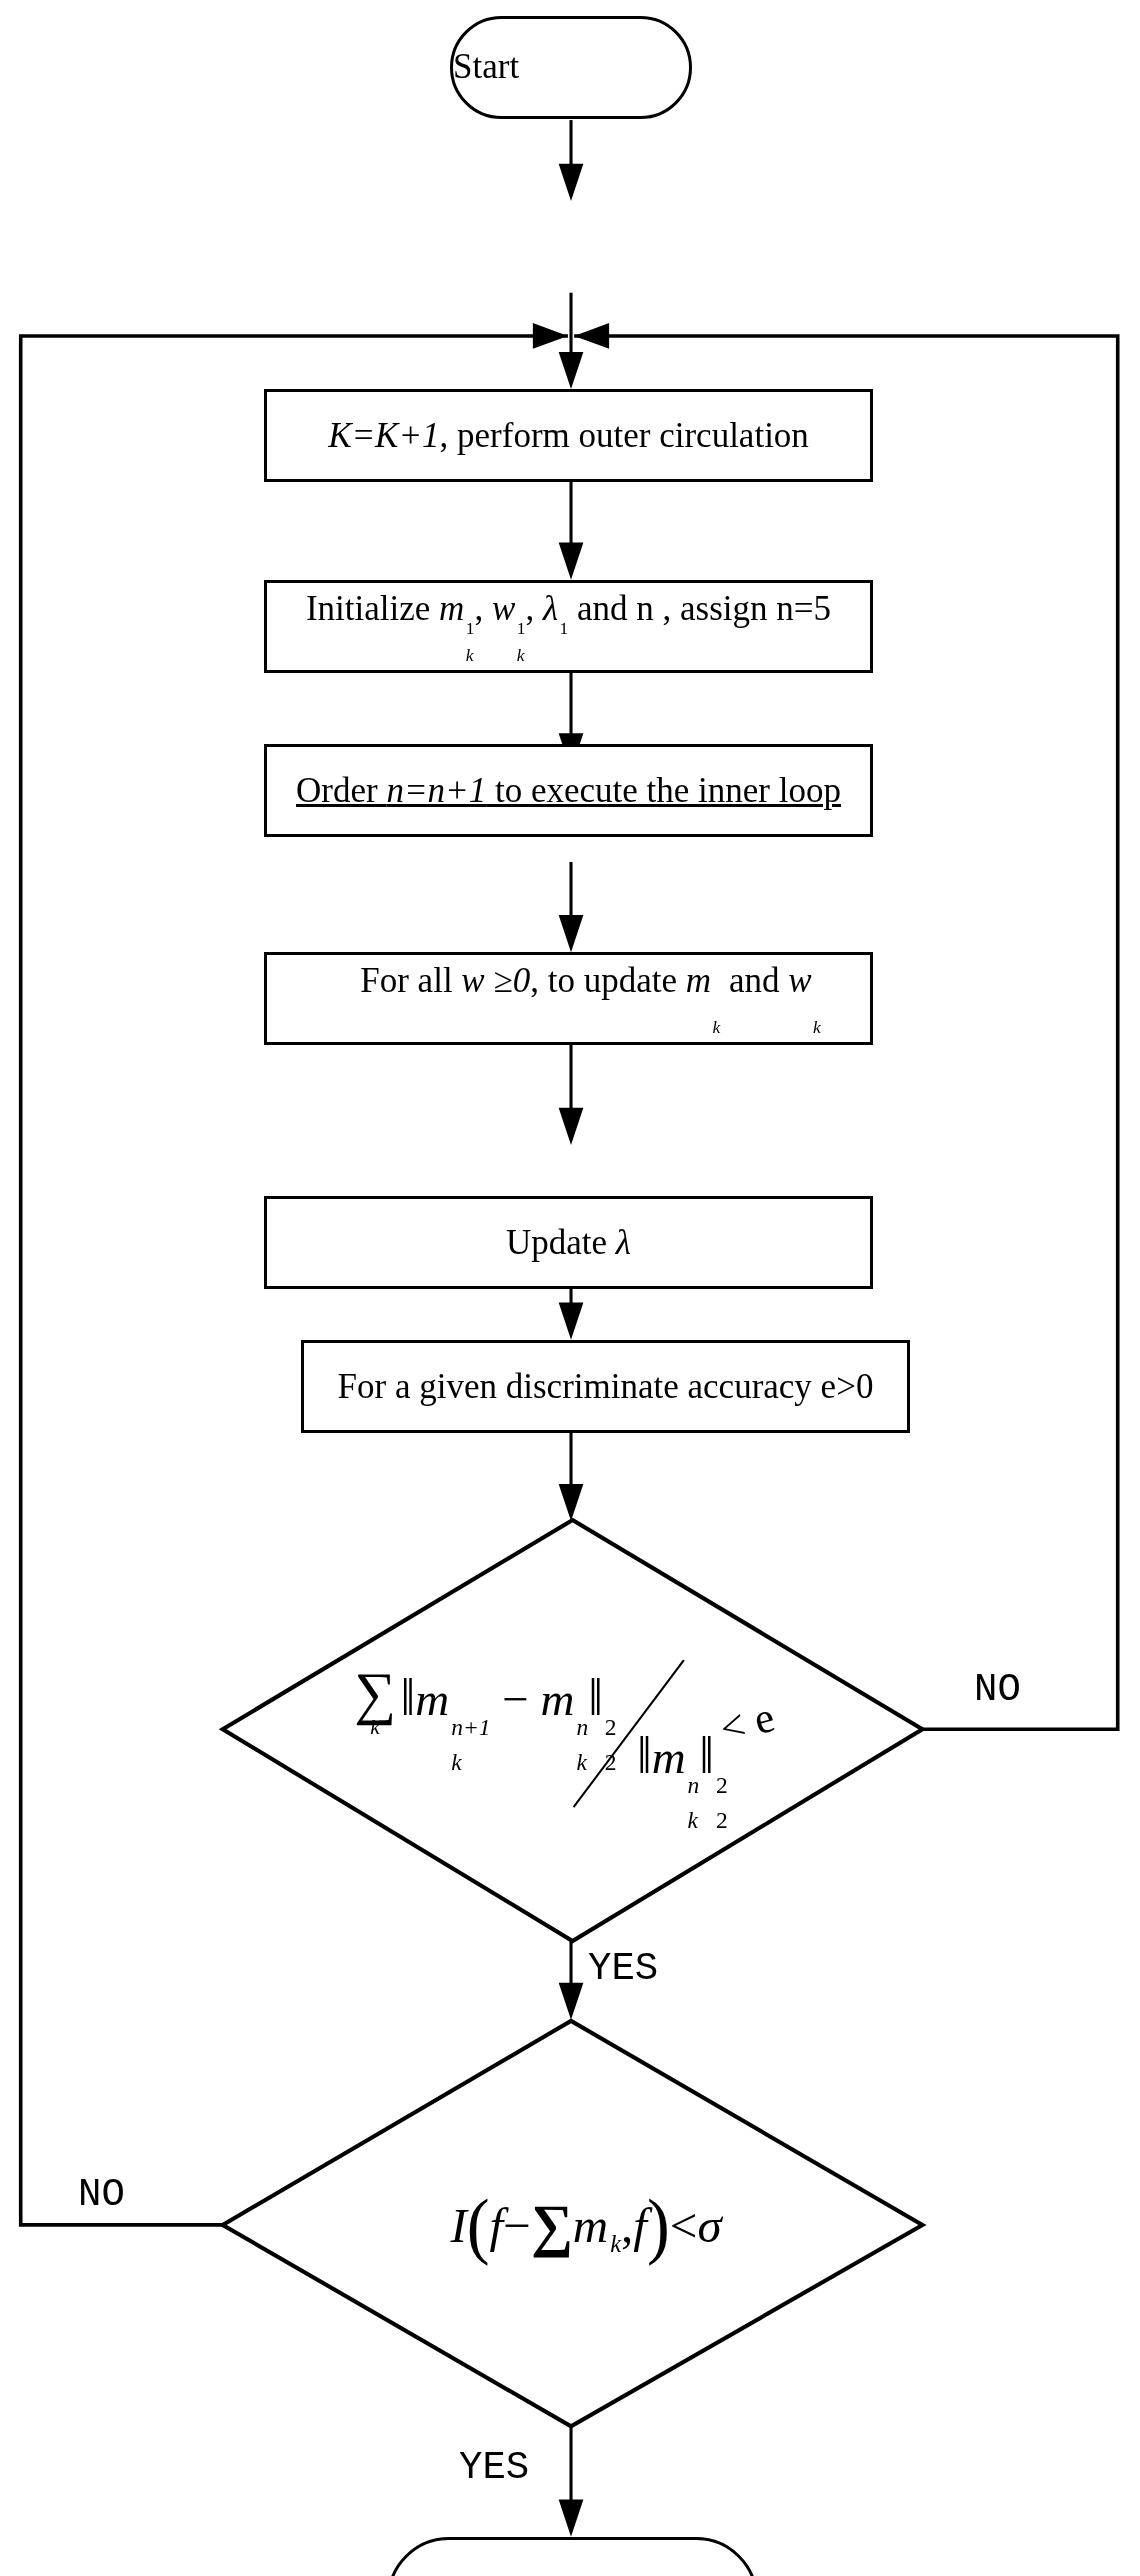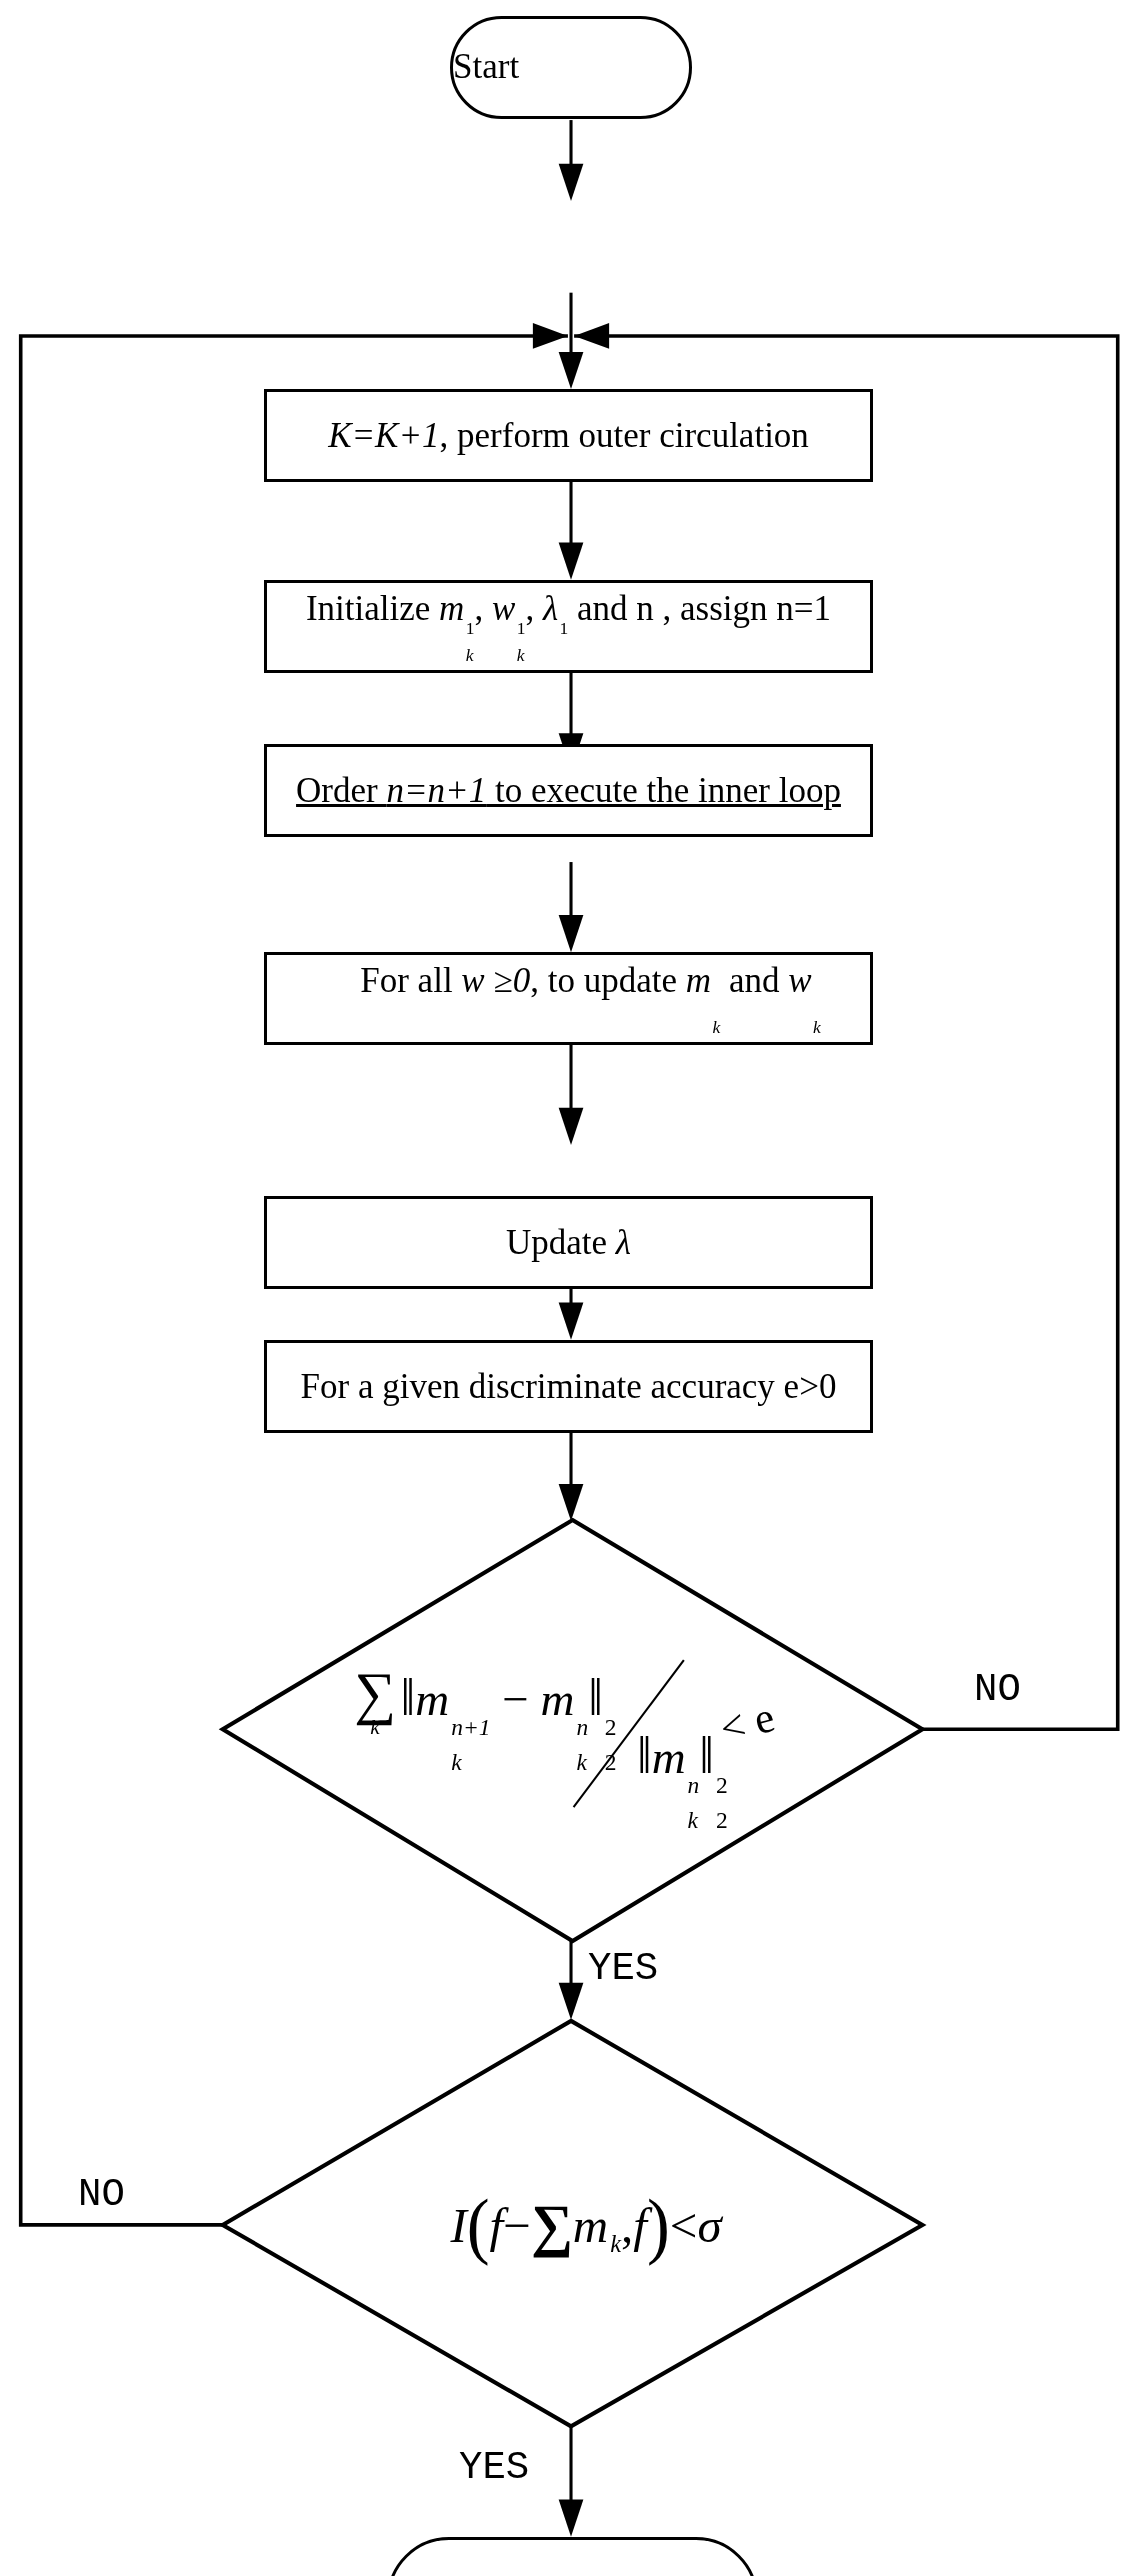--- a/index.html
+++ b/index.html
@@ -114,42 +114,42 @@
   <div class="node-box" style="top:580px;">
     <span><span>Initialize  </span><span class="it ">m</span><span class="st">
           <span class="r sup">1</span>
           <span class="r sub it">k</span>
         </span><span>, </span><span class="it ">w</span><span class="st">
           <span class="r sup">1</span>
           <span class="r sub it">k</span>
         </span><span>, </span><span class="it ">λ</span><span class="st">
           <span class="r sup">1</span>
           <span class="r sub">&nbsp;</span>
-        </span><span> and n , assign n=1</span></span>
+        </span><span> and n , assign n=5</span></span>
   </div>
 
   <div class="node-box" style="top:744px;text-decoration:underline;">
     <span><span>Order </span><span class="it">n=n+1</span><span> to execute the inner loop</span></span>
   </div>
 
   <div class="node-box" style="top:952px;padding-left:44px;">
     <span><span>For all </span><span class="it">w</span><span> </span><span class="it">≥</span><span class="it">0</span><span>, to update </span><span class="it ">m</span><span class="st">
           <span class="r sup">&nbsp;</span>
           <span class="r sub it">k</span>
         </span><span> and  </span><span class="it ">w</span><span class="st">
           <span class="r sup">&nbsp;</span>
           <span class="r sub it">k</span>
         </span></span>
   </div>
 
   <div class="node-box" style="top:1196px;">
     <span><span>Update  </span><span class="it">λ</span></span>
   </div>
 
-  <div class="node-box" style="top:1340px;">
+  <div class="node-box" style="top:1340px;margin-left:37px;">
     <span><span>For a given discriminate accuracy e&gt;0</span></span>
   </div>
 
   <div class="math" id="dec1-num"><span class="ustack">
         <span class="sum">∑</span>
         <span class="under">k</span>
       </span><span class="norm">‖</span><span class="it ">m</span><span class="st">
         <span class="r sup it">n+1</span>
         <span class="r sub it">k</span>
       </span><span> − </span><span class="it ">m</span><span class="st">

